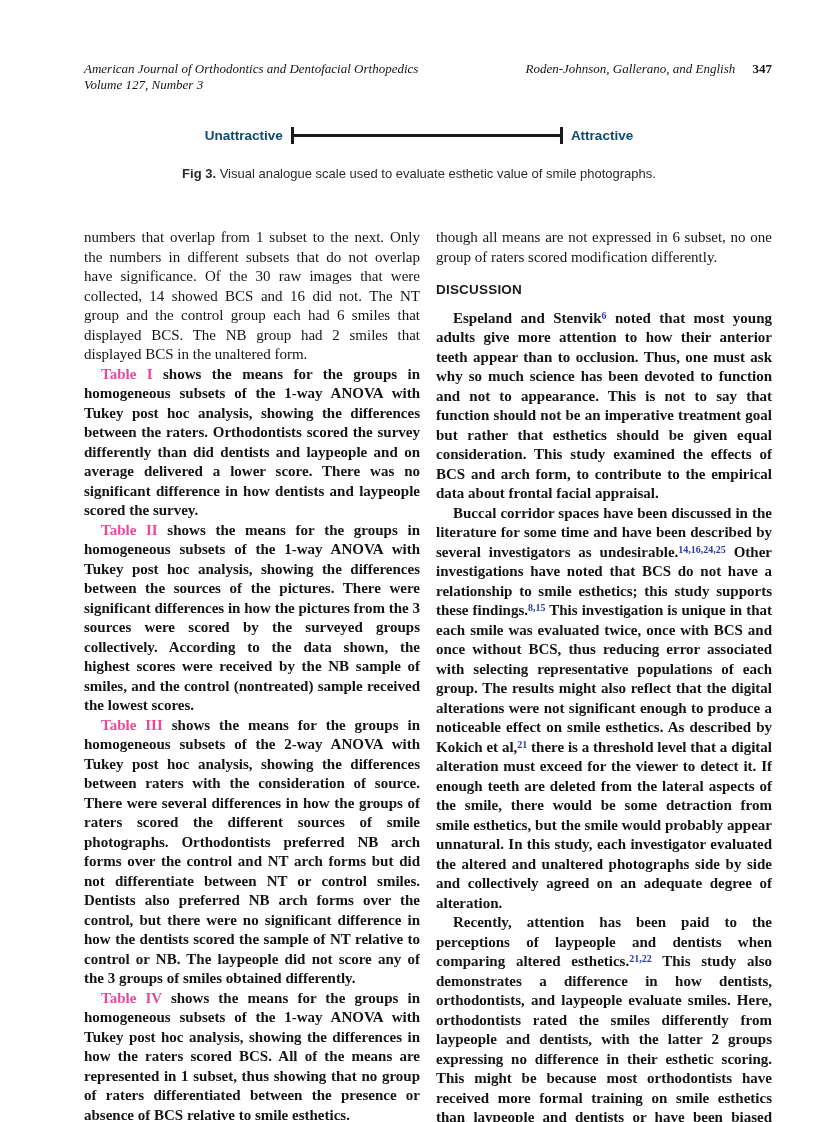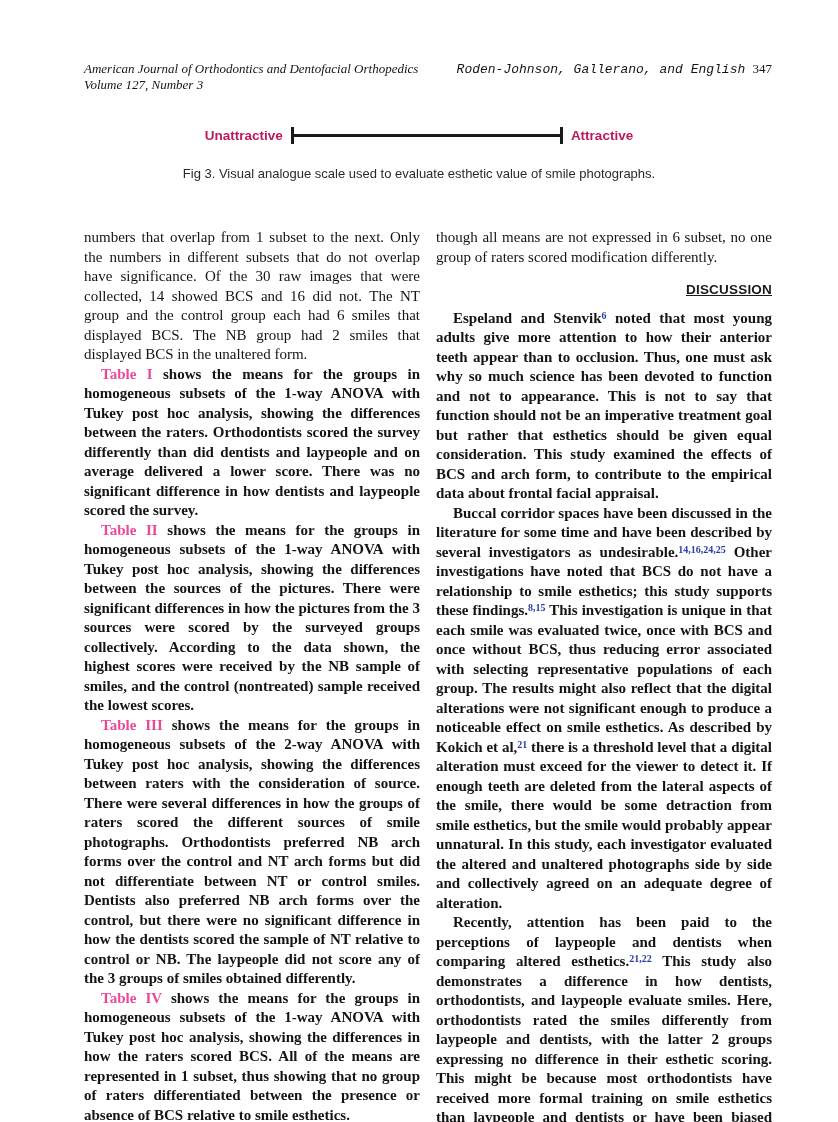--- a/index.html
+++ b/index.html
@@ -21,35 +21,35 @@
     top: 61px;
     width: 688px;
     display: flex;
     justify-content: space-between;
     align-items: flex-start;
     font-size: 13px;
     line-height: 16px;
   }
   .rh-left { font-style: italic; }
   .rh-right { white-space: nowrap; }
-  .rh-authors { font-style: italic; font-family: Liberation Mono, monospace; }
-  .rh-page { font-weight: normal; font-style: normal; margin-left: 4px; }
+  .rh-authors { font-style: italic; }
+  .rh-page { font-weight: bold; font-style: normal; margin-left: 14px; }
   
   .vas-figure {
     position: absolute;
     left: 0;
     top: 128px;
     width: 838px;
     display: flex;
     justify-content: center;
     align-items: center;
     font-family: "Liberation Sans", sans-serif;
     font-weight: bold;
     font-size: 13.5px;
-    color: #be185d;
+    color: #0c4a6e;
   }
   .vas-line {
     position: relative;
     width: 272px;
     height: 3px;
     background: #1a1a1a;
     margin: 0 8px;
   }
   .vas-line .tick {
     position: absolute;
@@ -63,21 +63,21 @@
   .fig-caption {
     position: absolute;
     left: 0;
     top: 166px;
     width: 838px;
     text-align: center;
     font-family: "Liberation Sans", sans-serif;
     font-size: 13px;
     color: #2a2a2a;
   }
-  .fig-caption .fig-label { font-weight: normal; }
+  .fig-caption .fig-label { font-weight: bold; }
   
   .columns {
     position: absolute;
     left: 84px;
     top: 228px;
     width: 688px;
     display: flex;
     gap: 16px;
   }
   .col {
@@ -88,23 +88,22 @@
     color: #141414;
   }
   .col p.indent { text-indent: 17px; font-weight: bold; }
   .section-heading {
     font-family: "Liberation Sans", sans-serif;
     font-weight: bold;
     font-size: 13.5px;
     letter-spacing: 0.2px;
     margin-top: 13px;
     margin-bottom: 9px;
-    text-align: right;
+    text-align: left;
     color: #1a1a1a;
-    text-decoration: underline;
   }
   .xref { color: #ec4899; cursor: pointer; }
   .ref-sup {
     color: #2a3aa8;
     font-size: 10px;
     vertical-align: 4px;
     line-height: 0;
     cursor: pointer;
   }
 </style>

